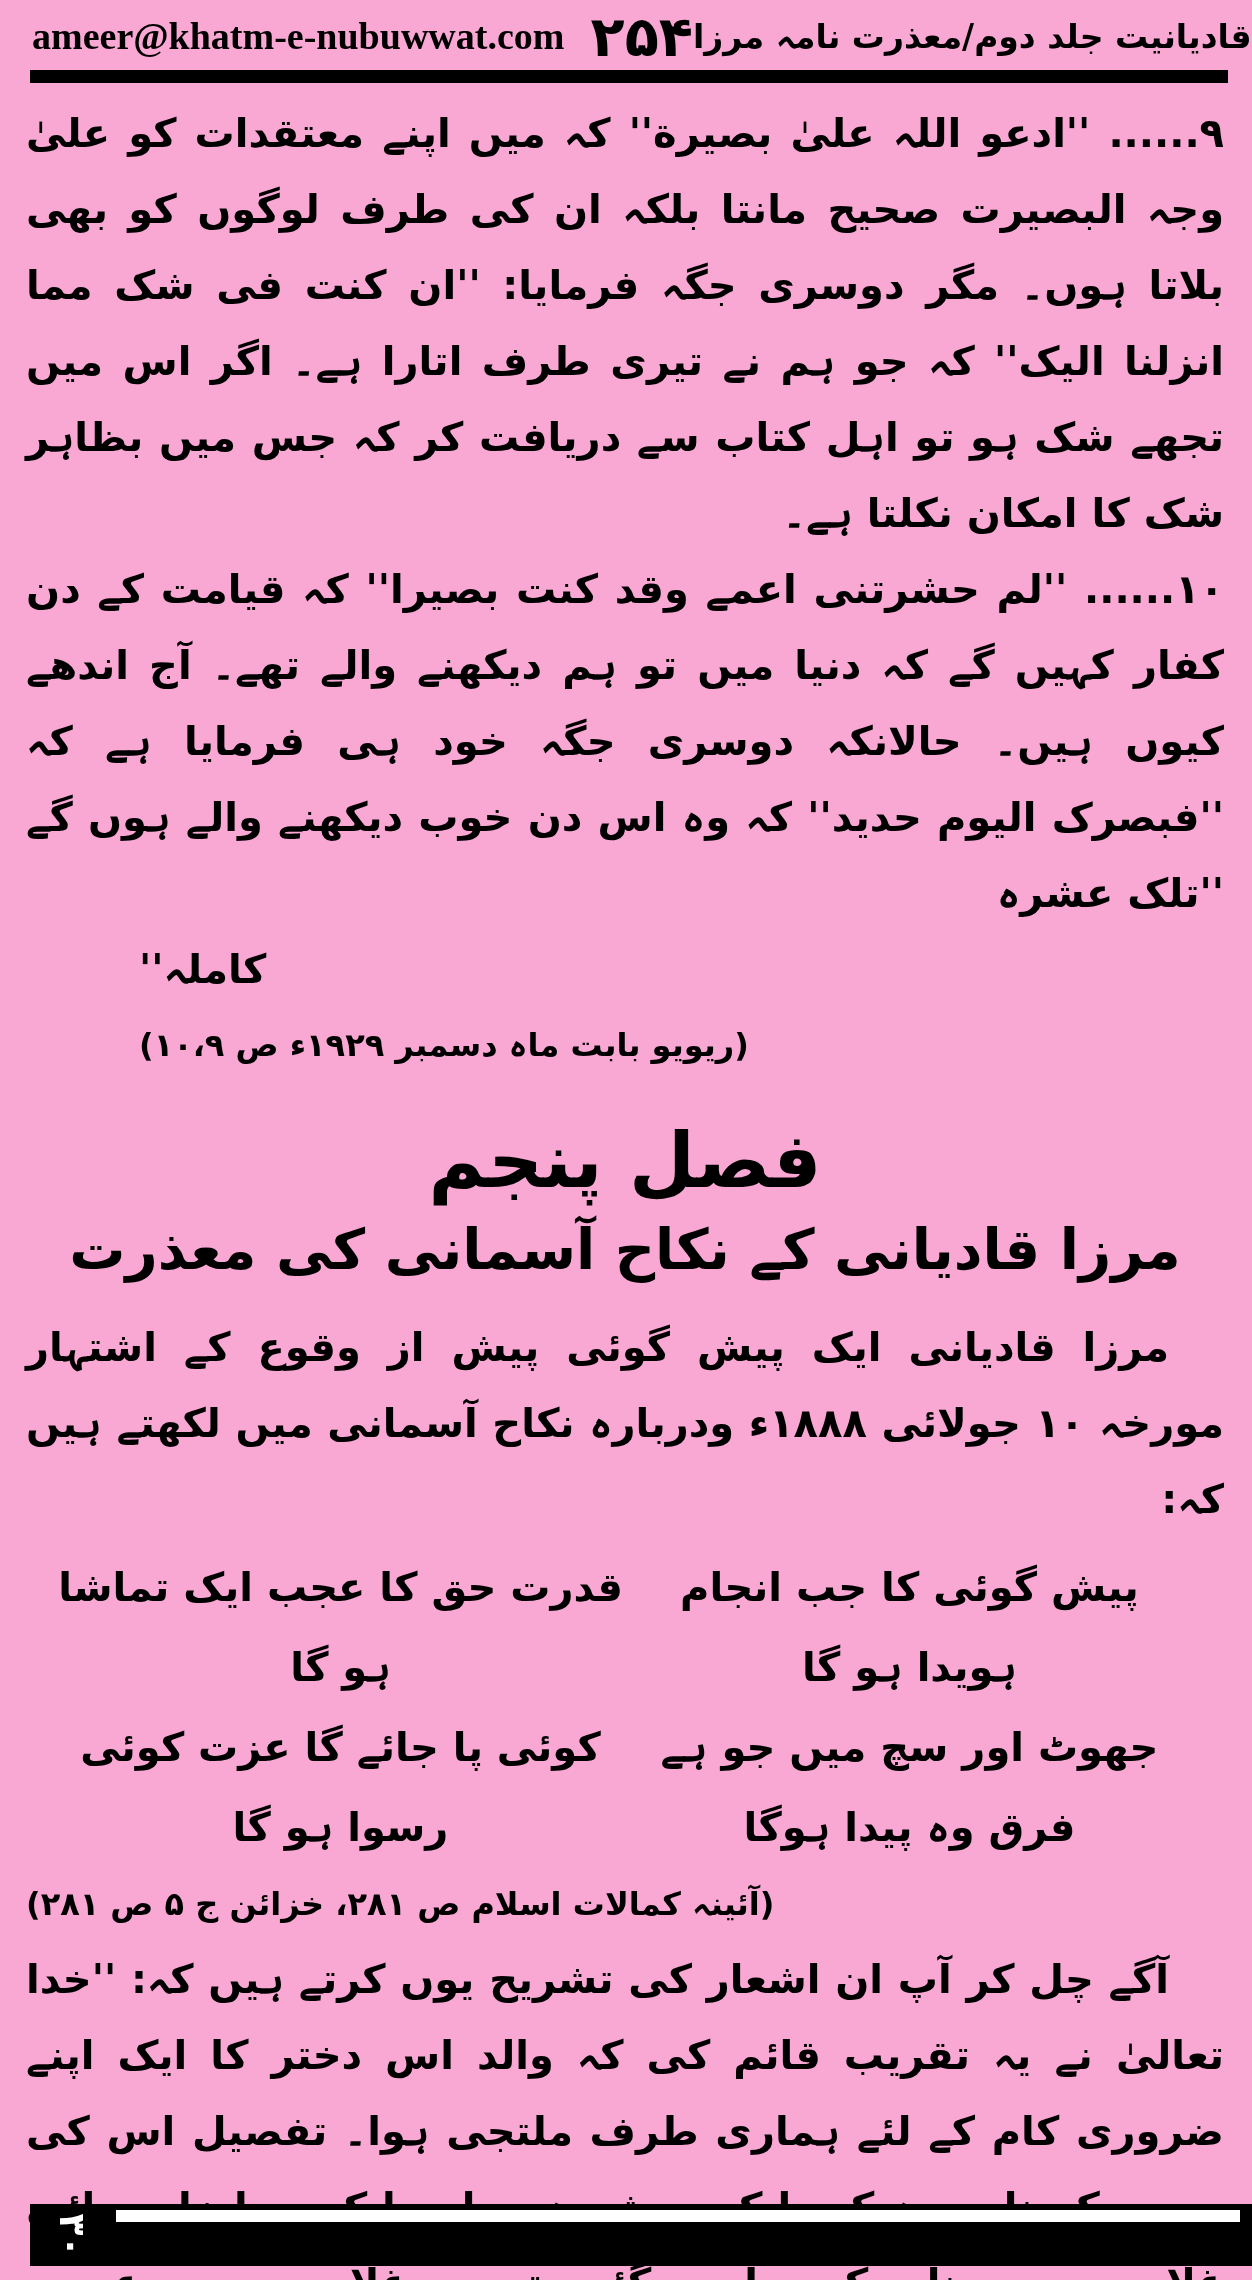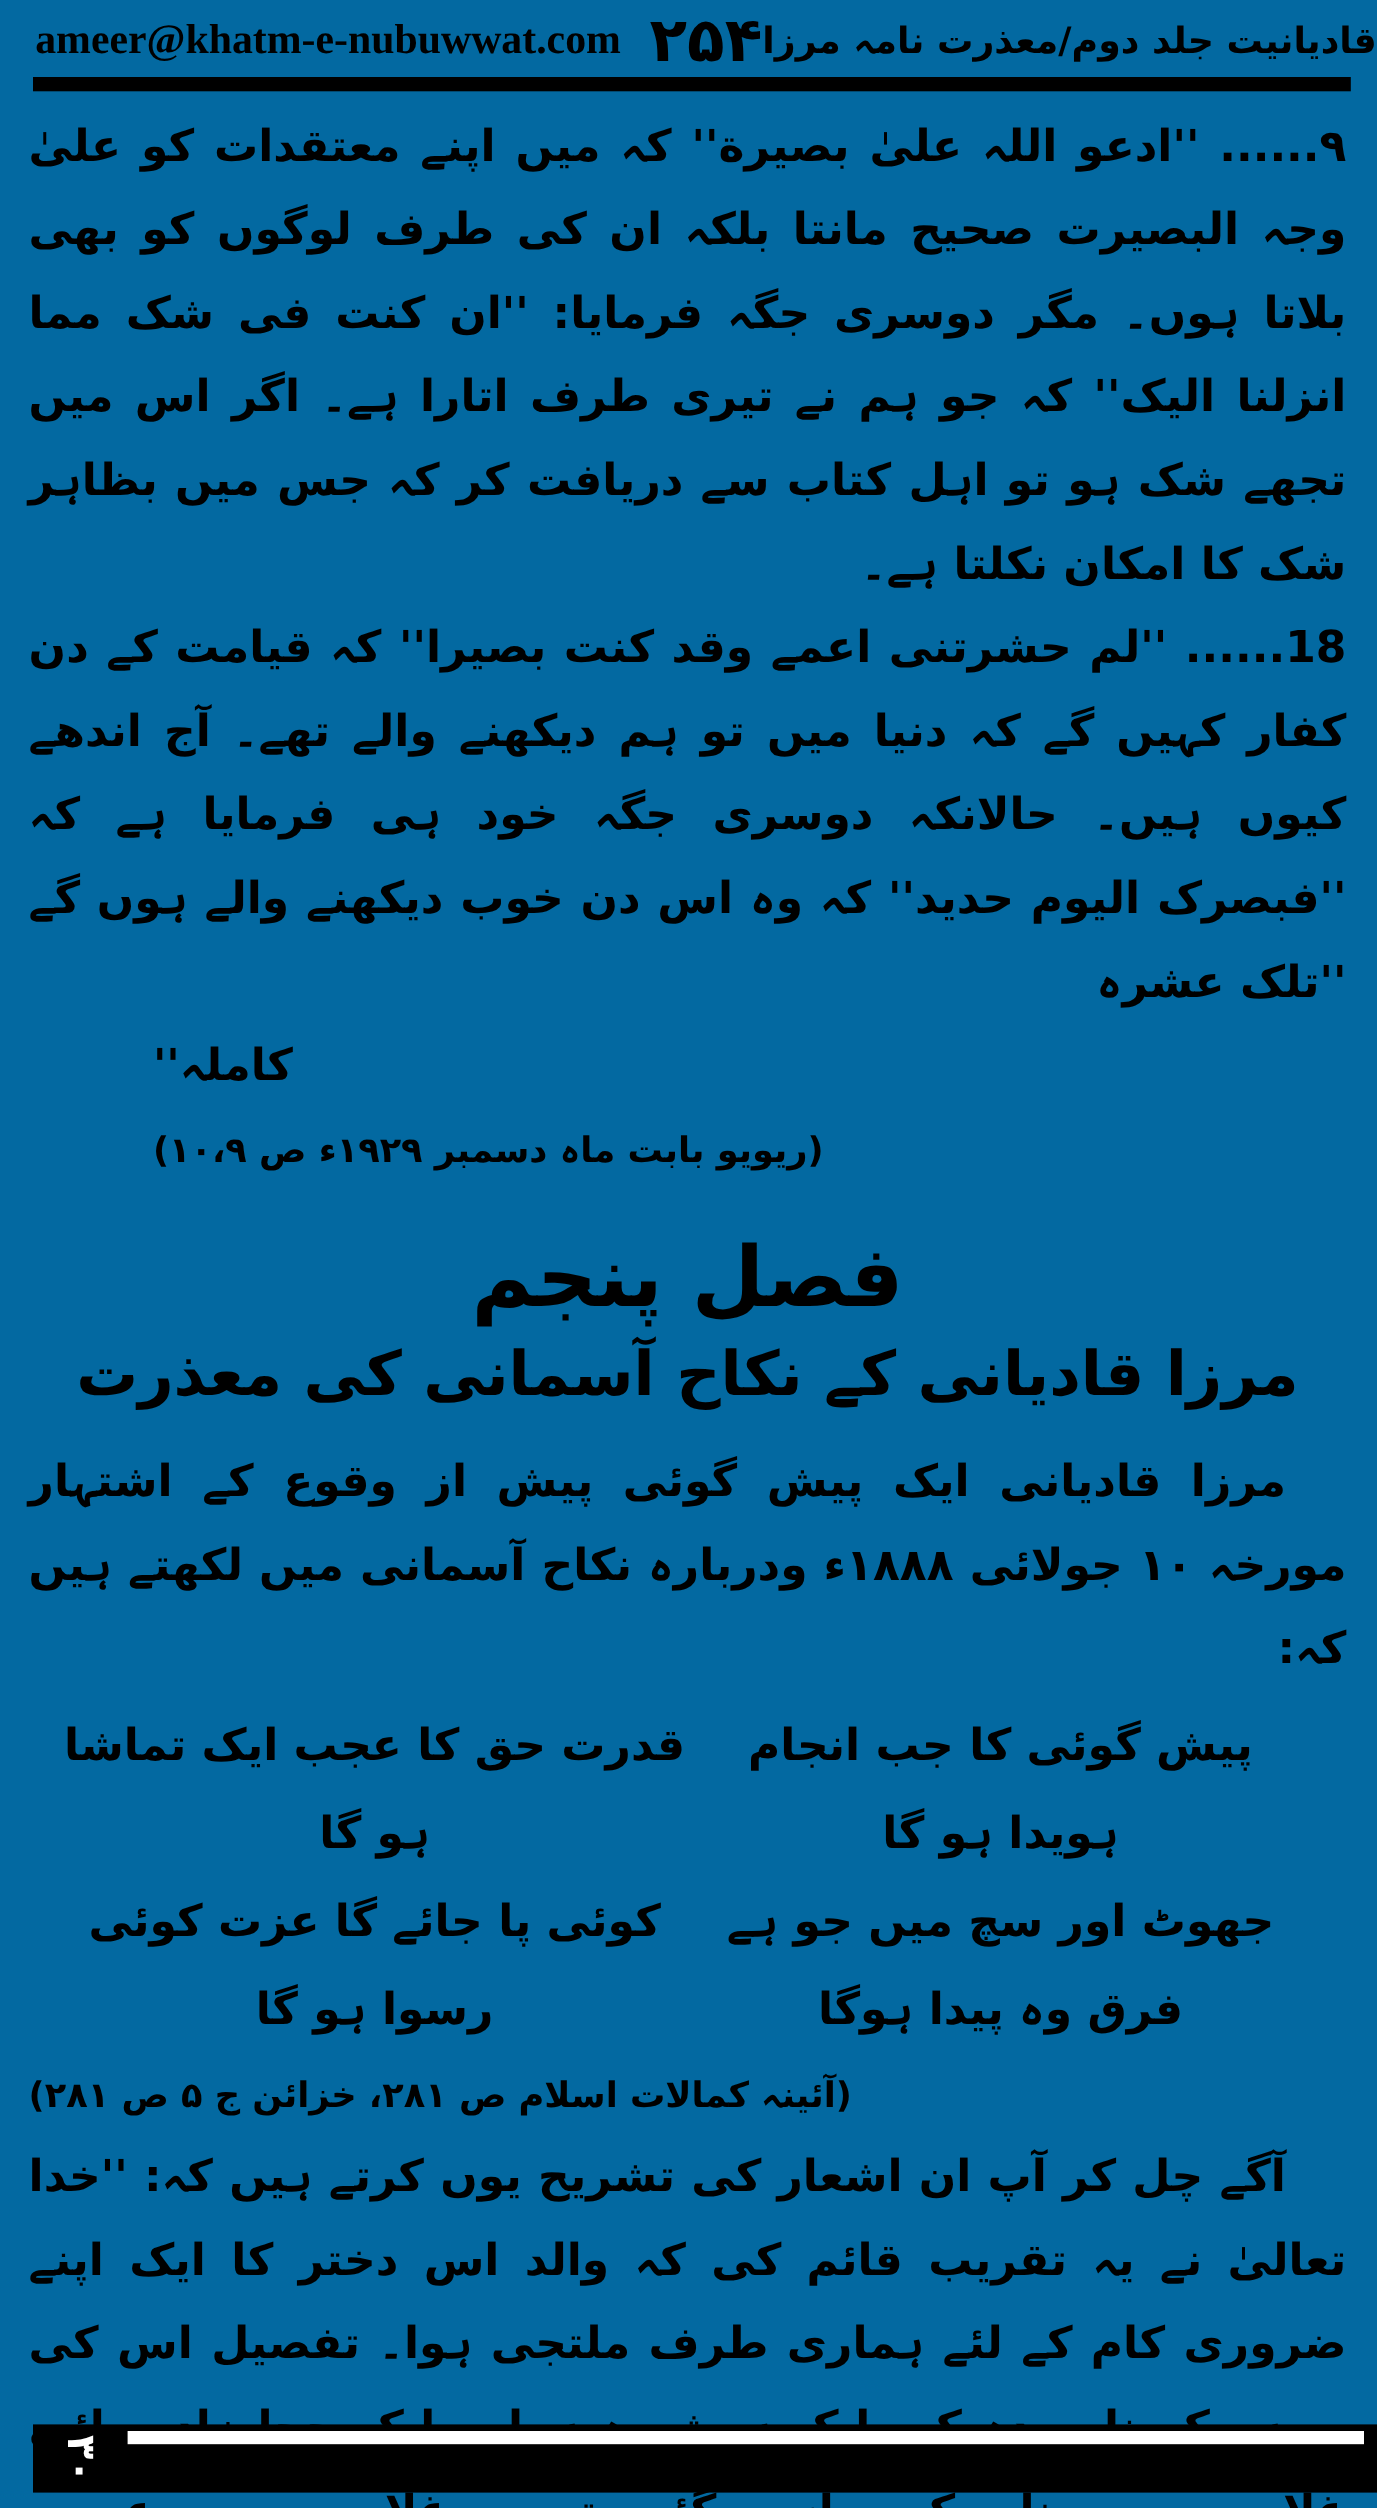--- a/index.html
+++ b/index.html
@@ -1,16 +1,16 @@
 <!DOCTYPE html>
 <html><head>
 <meta charset="utf-8">
 <style>
   html,body{margin:0;padding:0;background:#e8e8e8;}
-  .page{position:relative;width:1252px;height:2280px;background:#0369a1;color:#000;
+  .page{position:relative;width:1252px;height:2280px;background:#f9a8d4;color:#000;
         margin:0 auto;overflow:hidden;font-family:"DejaVu Sans",sans-serif;}
 
   
   .hdr{display:flex;align-items:center;height:64px;padding:8px 70px 0 32px;box-sizing:border-box;}
   .hdr-email{font-family:"Liberation Serif",serif;font-weight:700;font-size:38px;white-space:nowrap;}
   .hdr-pnum{font-weight:700;font-size:56px;margin-left:26px;letter-spacing:2px;direction:rtl;}
   .hdr-title{margin-left:auto;direction:rtl;font-weight:700;font-size:33px;white-space:nowrap;}
   .hdr-rule{height:13px;background:#000;margin:6px 24px 0 30px;}
 
   
@@ -49,21 +49,21 @@
     <span class="hdr-email">ameer@khatm-e-nubuwwat.com</span>
     <span class="hdr-pnum">۲۵۴</span>
     <span class="hdr-title">محاسبہ قادیانیت جلد دوم/معذرت نامہ مرزا</span>
   </div>
   <div class="hdr-rule"></div>
 
   <div class="bodytxt">
 
     <p class="t">۹...... ''ادعو اللہ علیٰ بصیرة'' کہ میں اپنے معتقدات کو علیٰ وجہ البصیرت صحیح مانتا بلکہ ان کی طرف لوگوں کو بھی بلاتا ہوں۔ مگر دوسری جگہ فرمایا: ''ان کنت فی شک مما انزلنا الیک'' کہ جو ہم نے تیری طرف اتارا ہے۔ اگر اس میں تجھے شک ہو تو اہل کتاب سے دریافت کر کہ جس میں بظاہر شک کا امکان نکلتا ہے۔</p>
 
-    <p class="t">18...... ''لم حشرتنی اعمے وقد کنت بصیرا'' کہ قیامت کے دن کفار کہیں گے کہ دنیا میں تو ہم دیکھنے والے تھے۔ آج اندھے کیوں ہیں۔ حالانکہ دوسری جگہ خود ہی فرمایا ہے کہ ''فبصرک الیوم حدید'' کہ وہ اس دن خوب دیکھنے والے ہوں گے ''تلک عشرہ</p>
+    <p class="t">۱۰...... ''لم حشرتنی اعمے وقد کنت بصیرا'' کہ قیامت کے دن کفار کہیں گے کہ دنیا میں تو ہم دیکھنے والے تھے۔ آج اندھے کیوں ہیں۔ حالانکہ دوسری جگہ خود ہی فرمایا ہے کہ ''فبصرک الیوم حدید'' کہ وہ اس دن خوب دیکھنے والے ہوں گے ''تلک عشرہ</p>
     <div class="tailline">
       <span class="tailword">کاملہ''</span>
       <span class="smallref">(ریویو بابت ماہ دسمبر ۱۹۲۹ء ص ۱۰،۹)</span>
     </div>
 
     <h1 class="chapter">فصل پنجم</h1>
     <h2 class="section">مرزا قادیانی کے نکاح آسمانی کی معذرت</h2>
 
 
     <p class="t ind">مرزا قادیانی ایک پیش گوئی پیش از وقوع کے اشتہار مورخہ ۱۰ جولائی ۱۸۸۸ء ودربارہ نکاح آسمانی میں لکھتے ہیں کہ:</p>

